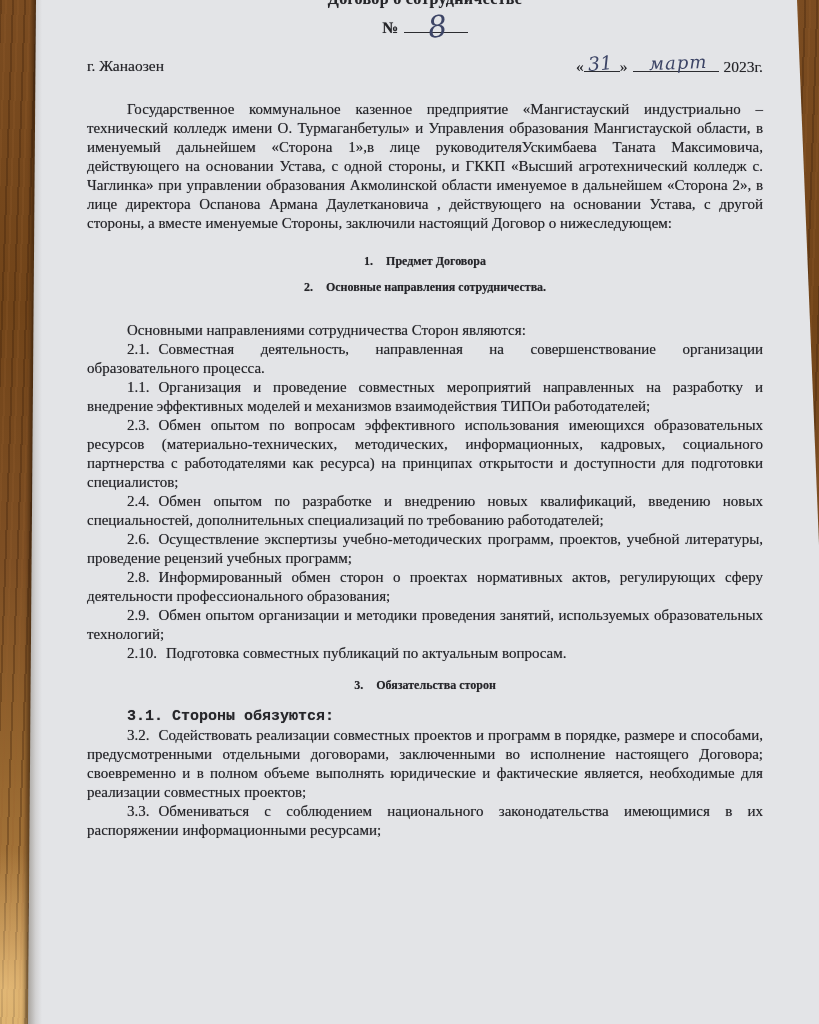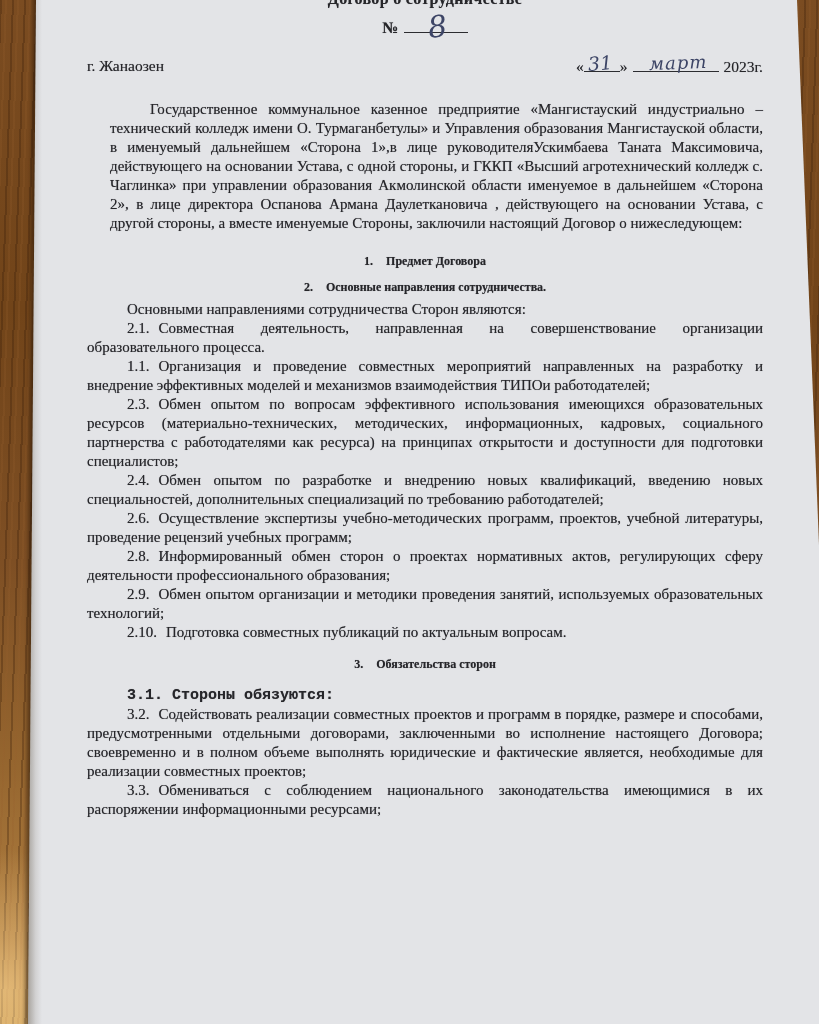--- a/index.html
+++ b/index.html
@@ -46,28 +46,28 @@
   .blank { display:inline-block; border-bottom:1.6px solid #2c2c30; position:relative; vertical-align:baseline; }
   .blank-no { width:64px; height:20px; margin-left:6px; }
   .hw { font-family:"DejaVu Serif", serif; font-style:italic; color:#3d4566; font-weight:400; text-shadow:none; }
   .hw-8 { position:absolute; left:24px; bottom:-4px; font-size:30px; transform:rotate(-7deg); }
   .city-date { margin-top:8px; display:flex; justify-content:space-between; align-items:center; font-size:15.5px; }
   .date-wrap { white-space:nowrap; }
   .blank-day { width:36px; height:17px; }
   .hw-day { position:absolute; left:4px; bottom:-2px; font-size:19px; transform:rotate(-5deg); }
   .blank-month { width:86px; height:17px; margin:0 5px; }
   .hw-month { position:absolute; left:16px; bottom:-1px; font-size:18px; transform:rotate(-2deg); letter-spacing:1px; }
-  .preamble { margin-top:24px;margin-left:23px; }
+  .preamble { margin-top:24px; }
   .sec-heading { margin:0; text-align:center; text-indent:0; font-weight:700; font-size:12px; line-height:20px; }
   .sec-heading .num { padding-right:13px; }
   .h-1 { margin-top:18px; }
   .h-2 { margin-top:6px; }
   .h-3 { margin-top:12px; }
   .sec1-body { margin-top:4px; }
-  .sec2-intro { margin-top:3px; }
+  .sec2-intro { margin-top:24px; }
   .clause .num { padding-right:9px; }
   .bold { font-weight:700;font-family:Liberation Mono, monospace; }
   .clause-3-1 { margin-top:12px; }
 </style>
 </head>
 <body>
 
 <div class="wood"></div>
 <div class="edge-shadow"></div>
 

